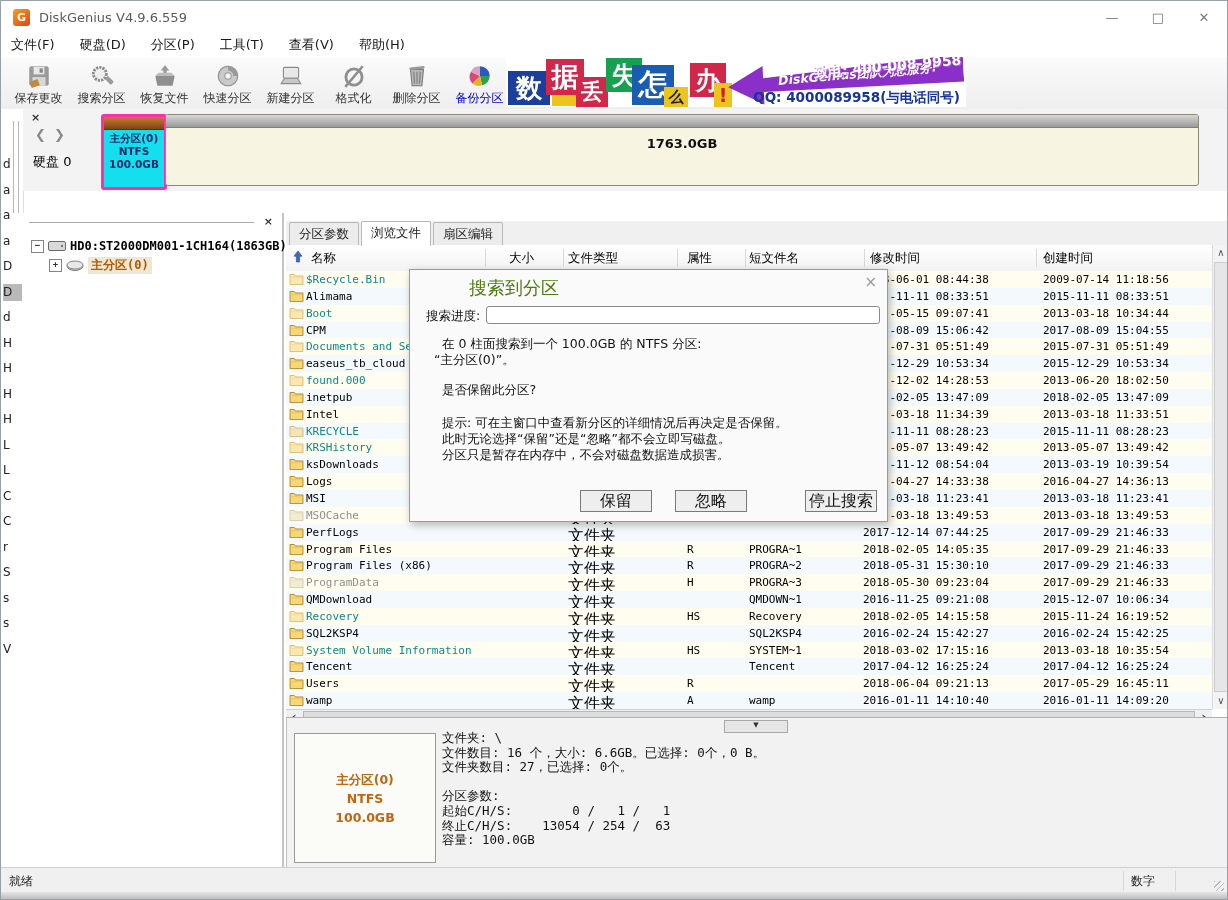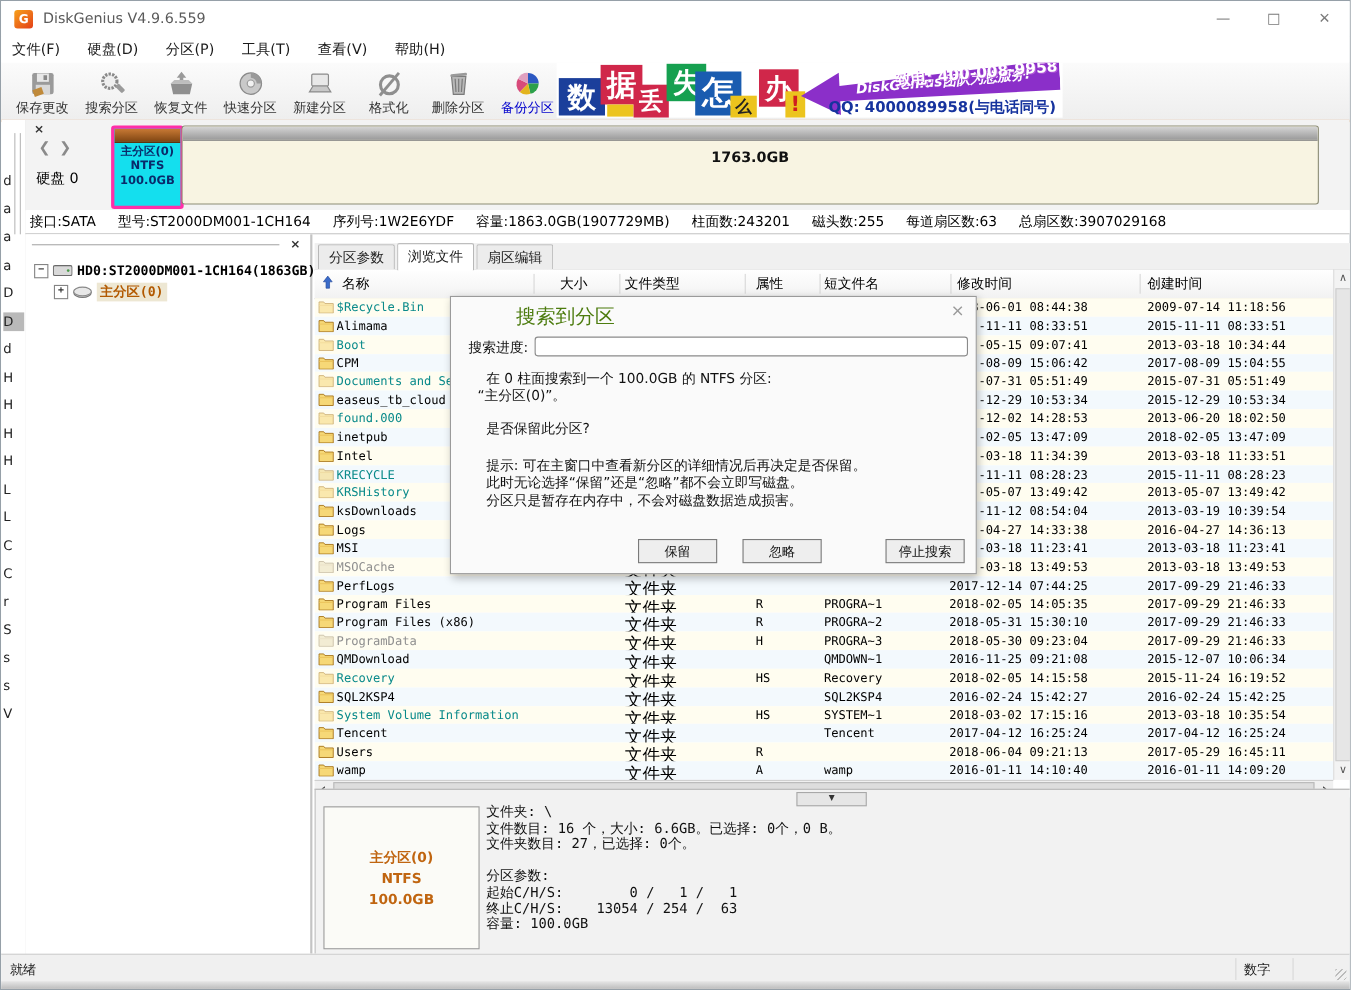--- a/index.html
+++ b/index.html
@@ -97,21 +97,21 @@
             display:flex;flex-direction:column;justify-content:center;text-align:center;font-size:12.5px;font-weight:bold;color:#c06510;line-height:19px;}
   .binfo{position:absolute;left:155px;top:13px;font-size:12.5px;line-height:14.6px;font-family:"DejaVu Sans Mono",monospace;white-space:pre;color:#111;}
   
   .dialog{position:absolute;left:408px;top:268px;width:477px;height:251px;background:#fafafa;border:1px solid #9a9a9a;
           box-shadow:2px 3px 8px rgba(0,0,0,.28);z-index:40;}
   .dtitle{position:absolute;left:12px;top:6px;font-size:18px;color:#4d7c0f;margin-left:47px;}
   .dclosebtn{position:absolute;right:10px;top:3px;font-size:15px;color:#9a9a9a;}
   .dprog-label{position:absolute;left:16px;top:38px;font-size:12.5px;color:#111;}
   .dprog{position:absolute;left:76px;top:36px;width:392px;height:16px;background:#fff;border:1px solid #8a8a8a;border-radius:3px;}
   .dline{position:absolute;font-size:12.5px;color:#111;white-space:nowrap;}
-  .dbtn{position:absolute;top:220px;width:72px;height:22px;background:#eeeeee;border:1px solid #7a7a7a;font-size:12px;color:#111;
+  .dbtn{position:absolute;top:220px;width:72px;height:22px;background:#eeeeee;border:1px solid #7a7a7a;font-size:16px;color:#111;
         text-align:center;line-height:20px;box-sizing:border-box;}
   
   .statusbar{position:absolute;left:0;right:0;top:866px;height:27px;background:#f0f0f0;border-top:1px solid #cfcfcf;font-size:12px;color:#222;box-sizing:border-box;}
   .st-left{position:absolute;left:8px;top:5px;}
   .st-right{position:absolute;left:1130px;top:5px;}
   .st-sep{position:absolute;top:3px;bottom:3px;width:1px;background:#d8d8d8;}
   .st-grip{position:absolute;right:3px;bottom:3px;width:10px;height:10px;
            background:repeating-linear-gradient(135deg,#bbb 0 1px,transparent 1px 4px);}
   .bottomedge{position:absolute;left:0;right:0;bottom:0;height:7px;background:linear-gradient(#e6e6e6,#bdbdbd);}
 </style>
@@ -282,30 +282,20 @@
       </div>
     </div>
     <div class="fblock">
       <div class="fcap"></div>
       <div class="ftext">
         <div class="fsize">1763.0GB</div>
       </div>
     </div>
   </div>
 
-  <div class="diskinfo" id="diskinfo">
-      <span>接口:SATA</span>
-      <span>型号:ST2000DM001-1CH164</span>
-      <span>序列号:1W2E6YDF</span>
-      <span>容量:1863.0GB(1907729MB)</span>
-      <span>柱面数:243201</span>
-      <span>磁头数:255</span>
-      <span>每道扇区数:63</span>
-      <span>总扇区数:3907029168</span>
-    </div>
 
   <div class="treepanel">
     <div class="tp-grip"></div>
     <div class="tp-x">×</div>
     <div class="tnode troot">
       <span class="expander">−</span>
       <span class="nicon">
           <svg width="18" height="12" viewBox="0 0 18 12">
             <rect x="0.5" y="1.5" width="17" height="9" rx="1.5" fill="#d9d9d9" stroke="#6a6a6a"></rect>
             <circle cx="14" cy="6" r="1.2" fill="#4a9a4a"></circle>

